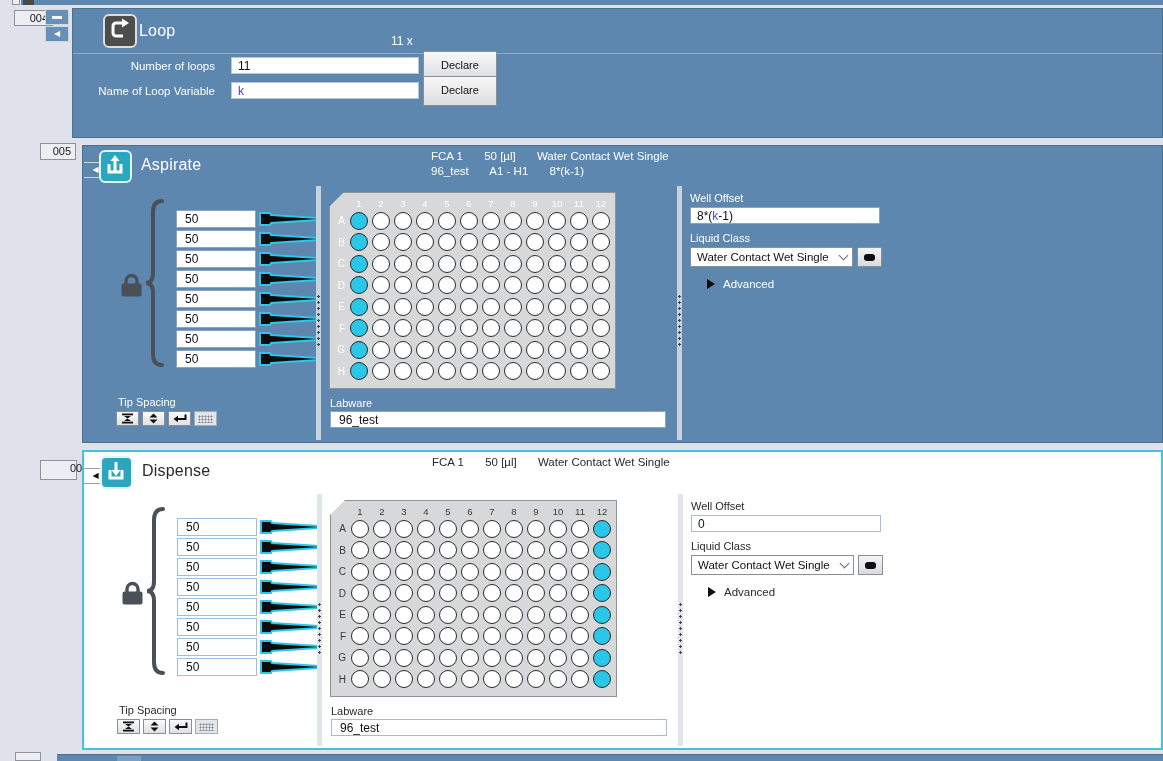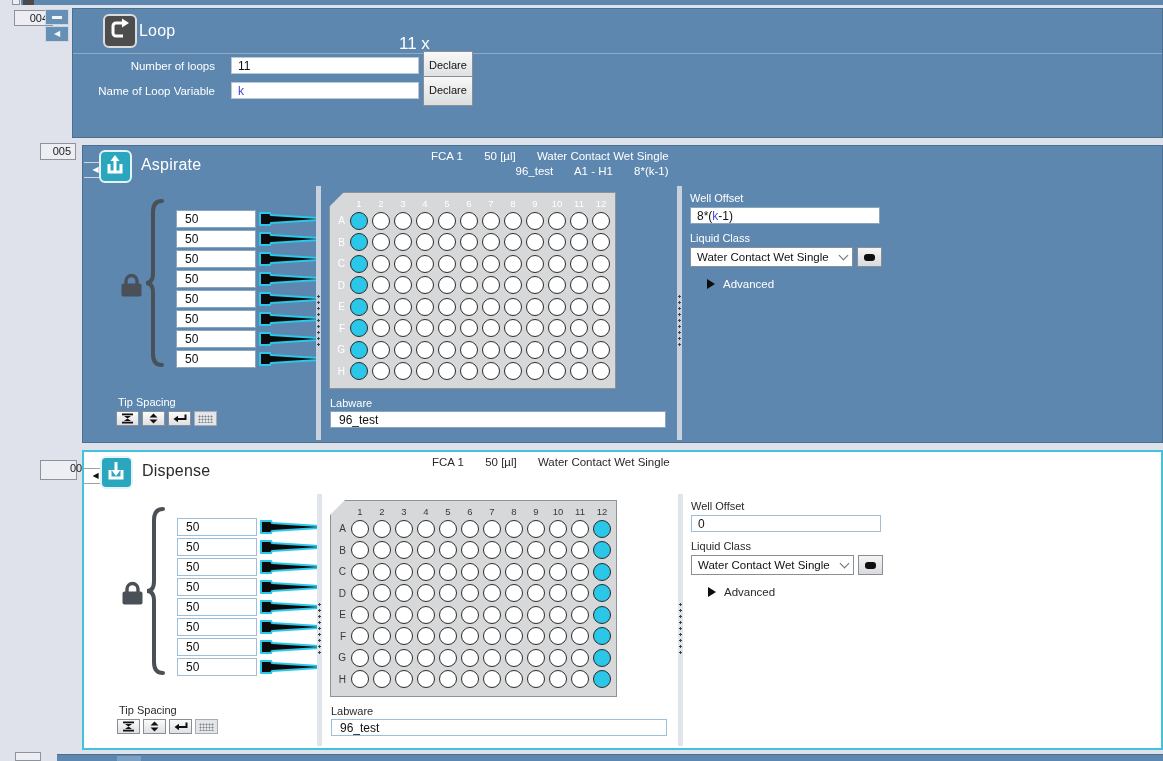--- a/index.html
+++ b/index.html
@@ -38,35 +38,35 @@
 
   
   .hdr { position:relative; height:38px; }
   .loop-hdr { height:44px; border-bottom:1px solid rgba(255,255,255,0.3); }
   .hdr-icon { position:absolute; border-radius:6px; }
   .icon-dark { left:30px; top:5px;  width:30px; height:30px; background:#4d4d4d; border:2px solid #dcdcdc; }
   .icon-teal { left:16px; top:4px;  width:29px; height:29px; background:#2aa7bf; border:2px solid #e4f3f7; }
   .blk-title { position:absolute; font-size:16px; letter-spacing:0.2px; }
   .loop-title { left:66px; top:13px; }
   .step-title { left:58px; top:10px; }
-  .loop-count { position:absolute; left:326px; top:25px; font-size:17px; }
-  .summary { position:absolute; left:348px; top:3px; font-size:11.5px; line-height:15px;text-align:right; }
+  .loop-count { position:absolute; left:318px; top:25px; font-size:12px; }
+  .summary { position:absolute; left:348px; top:3px; font-size:11.5px; line-height:15px; }
   .summary span { margin-right:18px; }
   .summary span:last-child { margin-right:0; }
 
   
   .loop-body { position:absolute; top:48px; left:0; right:0; }
   .lrow { display:flex; align-items:center; height:17px; margin-bottom:8px; }
   .llabel { width:142px; text-align:right; margin-right:16px; font-size:11.5px; }
   .linput { height:17px; background:#fff; border:1px solid #b9c6d4; font-size:12px;
             padding:0 6px; line-height:17px; color:#111; box-sizing:border-box; }
   .w240 { width:240px; } .w188 { width:188px; }
   .declare { margin-left:4px; height:30px; font-size:11px; color:#111;
              background:linear-gradient(#f8f8f8,#dcdddf); border:1px solid #8a8f96;
-             padding:0 5px; line-height:17px; box-sizing:border-box; }
+             padding:0 17px; line-height:17px; box-sizing:border-box; }
   .vartext { color:#4444dd; }
 
   
   .body { position:absolute; top:38px; bottom:0; left:0; right:0; display:flex; }
   .white .body { top:40px; }
   .pl { width:233px; position:relative; }
   .pp { width:356px; position:relative; }
   .pr { flex:1; position:relative; padding:8px 0 0 8px; box-sizing:border-box; }
   .split { width:5px; position:relative; background:var(--split); margin:2px 0; }
   .split .dots { position:absolute; left:1px; top:108px; width:3px; height:54px;

